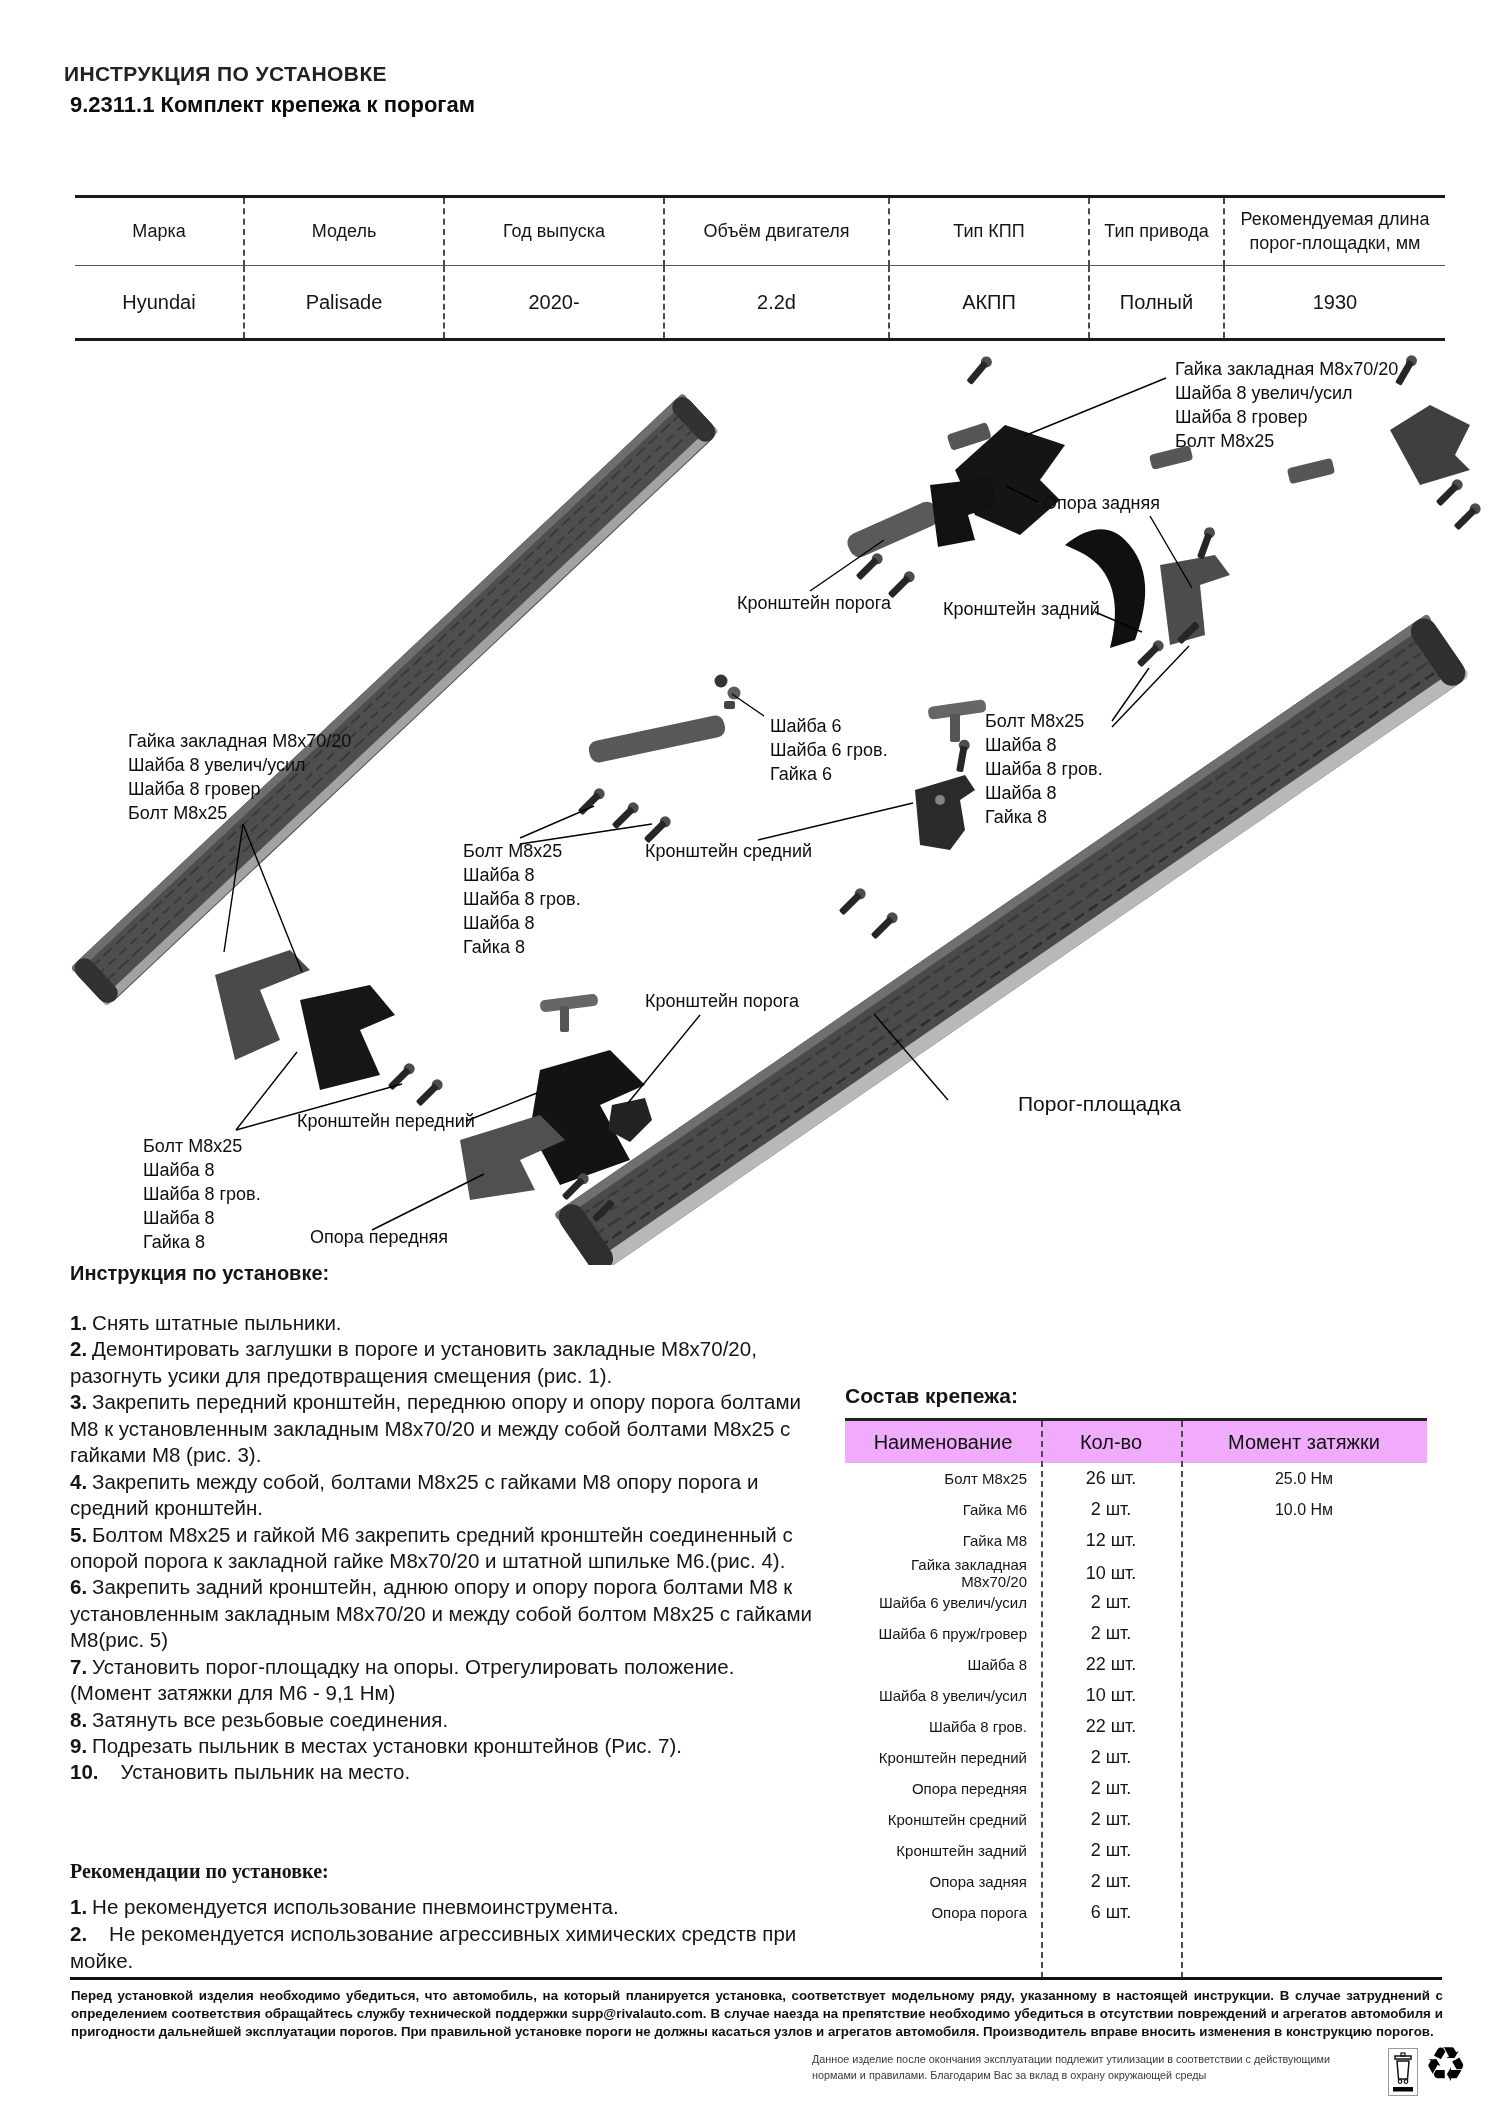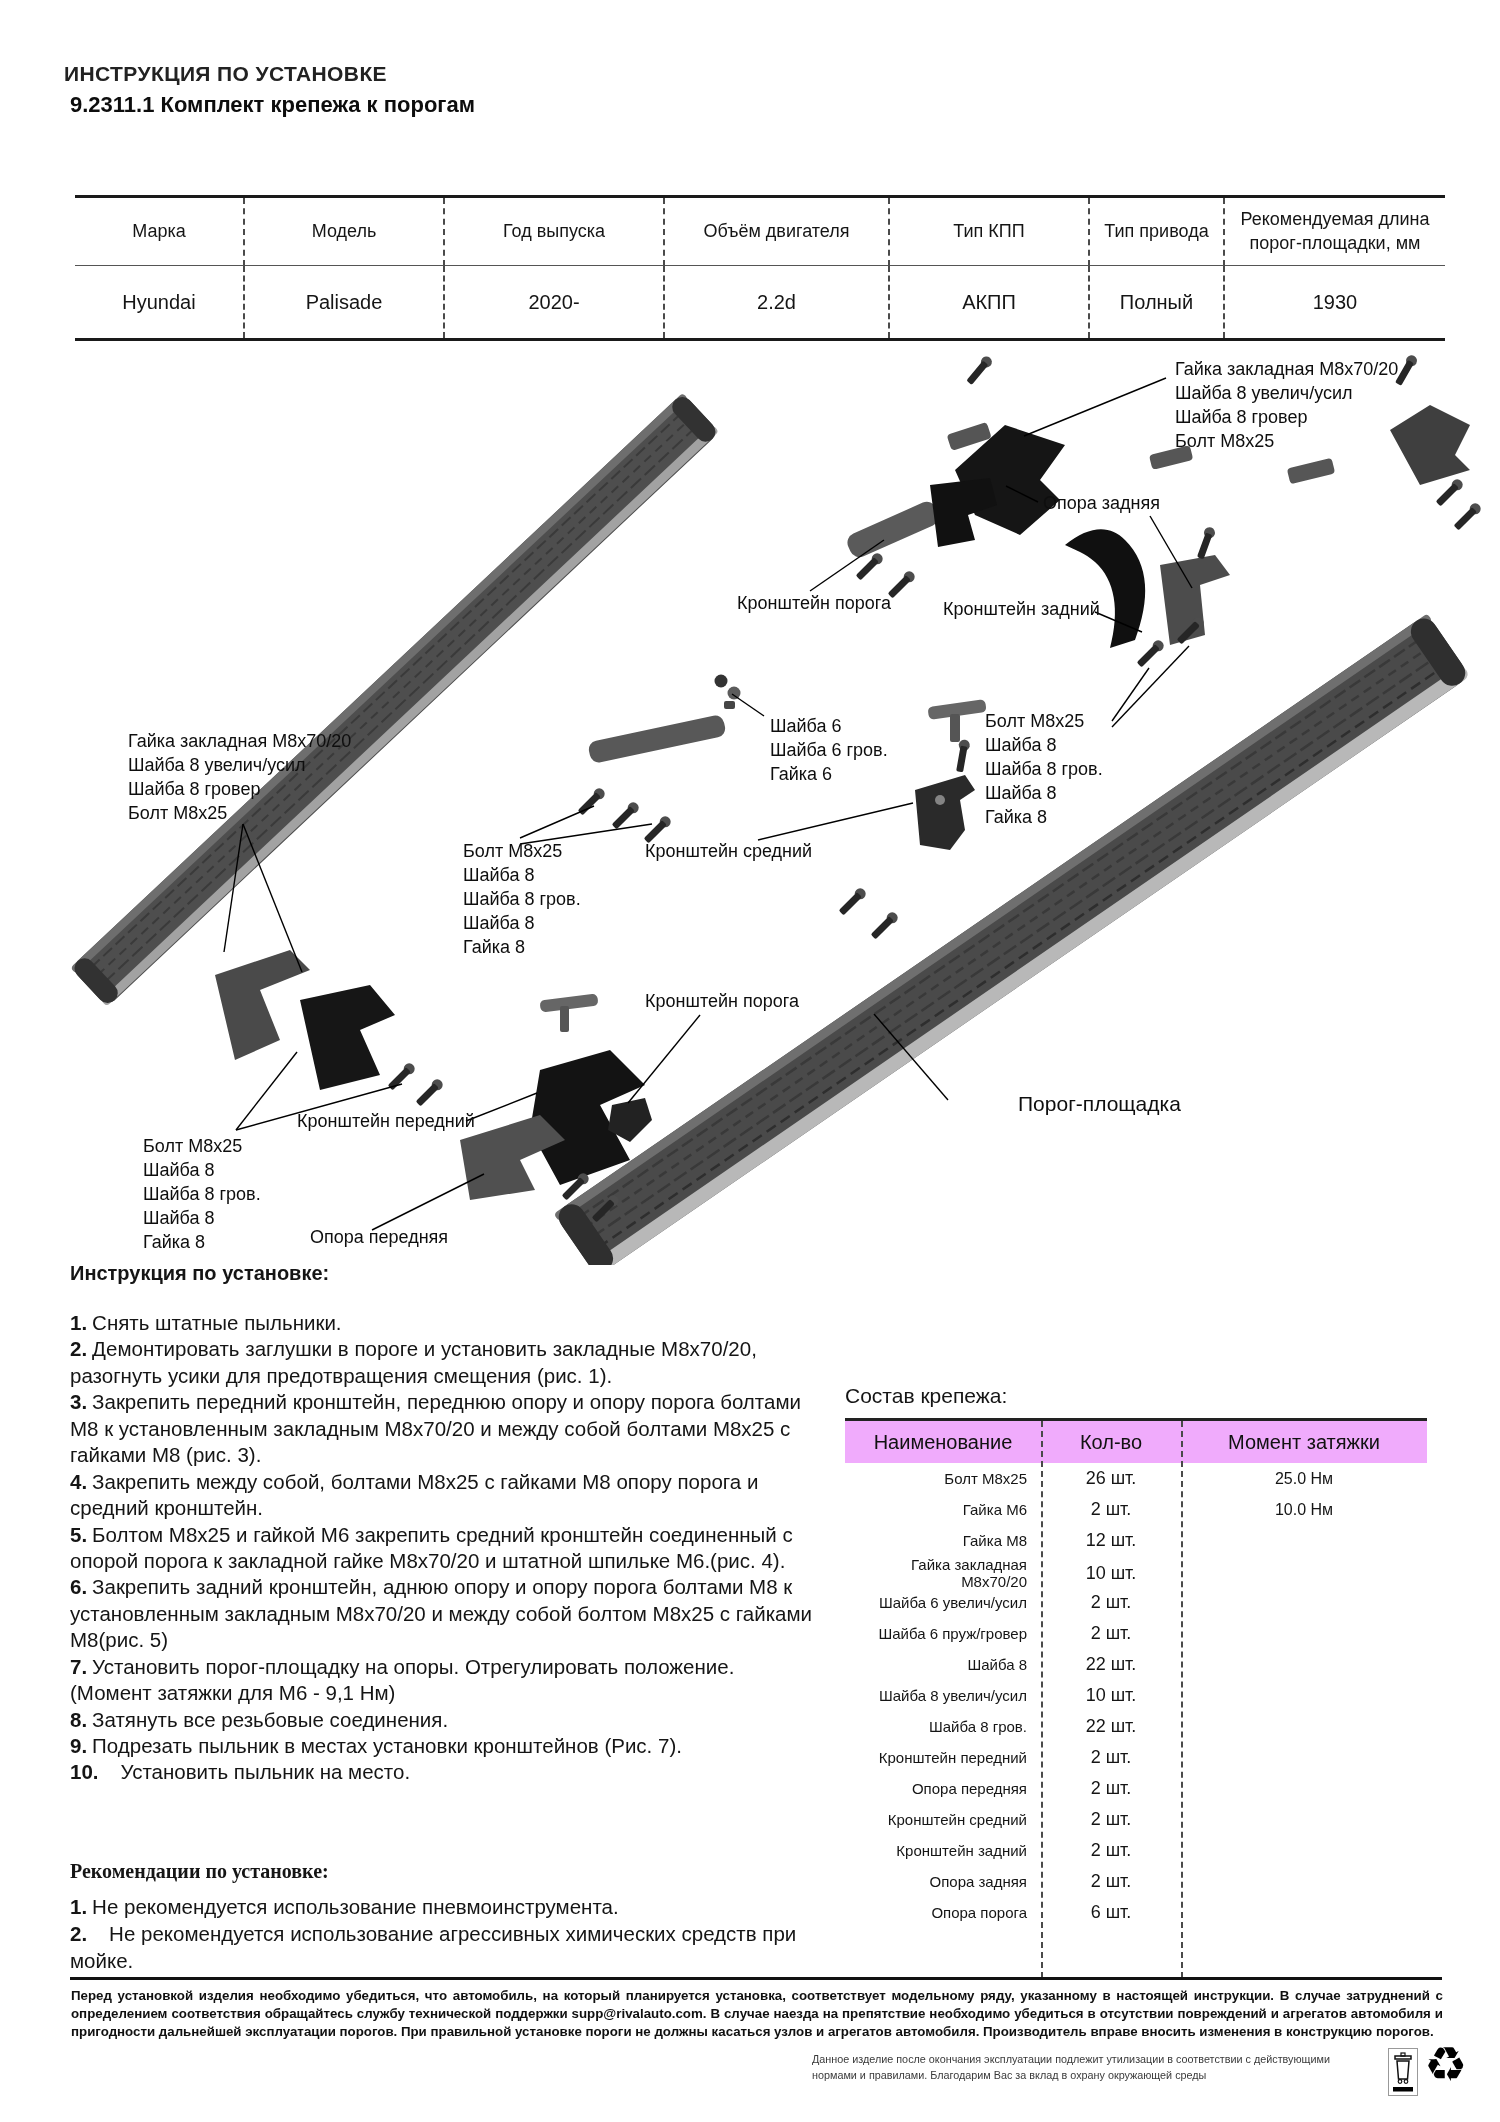--- a/index.html
+++ b/index.html
@@ -27,21 +27,21 @@
   .dg-label{position:absolute;font-size:18px;line-height:1.33;white-space:pre-line;color:#0e0e0e;}
   .dg-label.big{font-size:21px;}
 
   
   .ins-head{position:absolute;left:70px;top:1262px;font-size:20px;font-weight:bold;}
   .ins-list{position:absolute;left:70px;top:1310px;width:742px;font-size:20.5px;line-height:1.29;}
   .ins-num{font-weight:bold;margin-right:5px;}
   .ins-item:last-child .ins-num{margin-right:22px;}
 
   
-  .parts-head{position:absolute;left:845px;top:1384px;font-size:21px;font-weight:normal;}
+  .parts-head{position:absolute;left:845px;top:1384px;font-size:21px;font-weight:bold;}
   .parts-table{position:absolute;left:845px;top:1418px;width:582px;height:557px;
                border-top:3px solid #222;box-sizing:border-box;}
   .pt-header{display:grid;grid-template-columns:196px 140px 246px;height:42px;background:#f0abfc;}
   .pt-hcell{display:flex;align-items:center;justify-content:center;font-size:20px;color:#111;}
   .pt-row{display:grid;grid-template-columns:196px 140px 246px;height:31px;align-items:center;}
   .pt-name{text-align:right;padding-right:14px;font-size:15px;}
   .pt-qty{text-align:center;font-size:18px;}
   .pt-torque{text-align:center;font-size:16px;}
   .pt-vline{position:absolute;top:0;height:557px;border-left:2px dashed #4a4a4a;}
   .pt-vline.v1{left:196px;}

